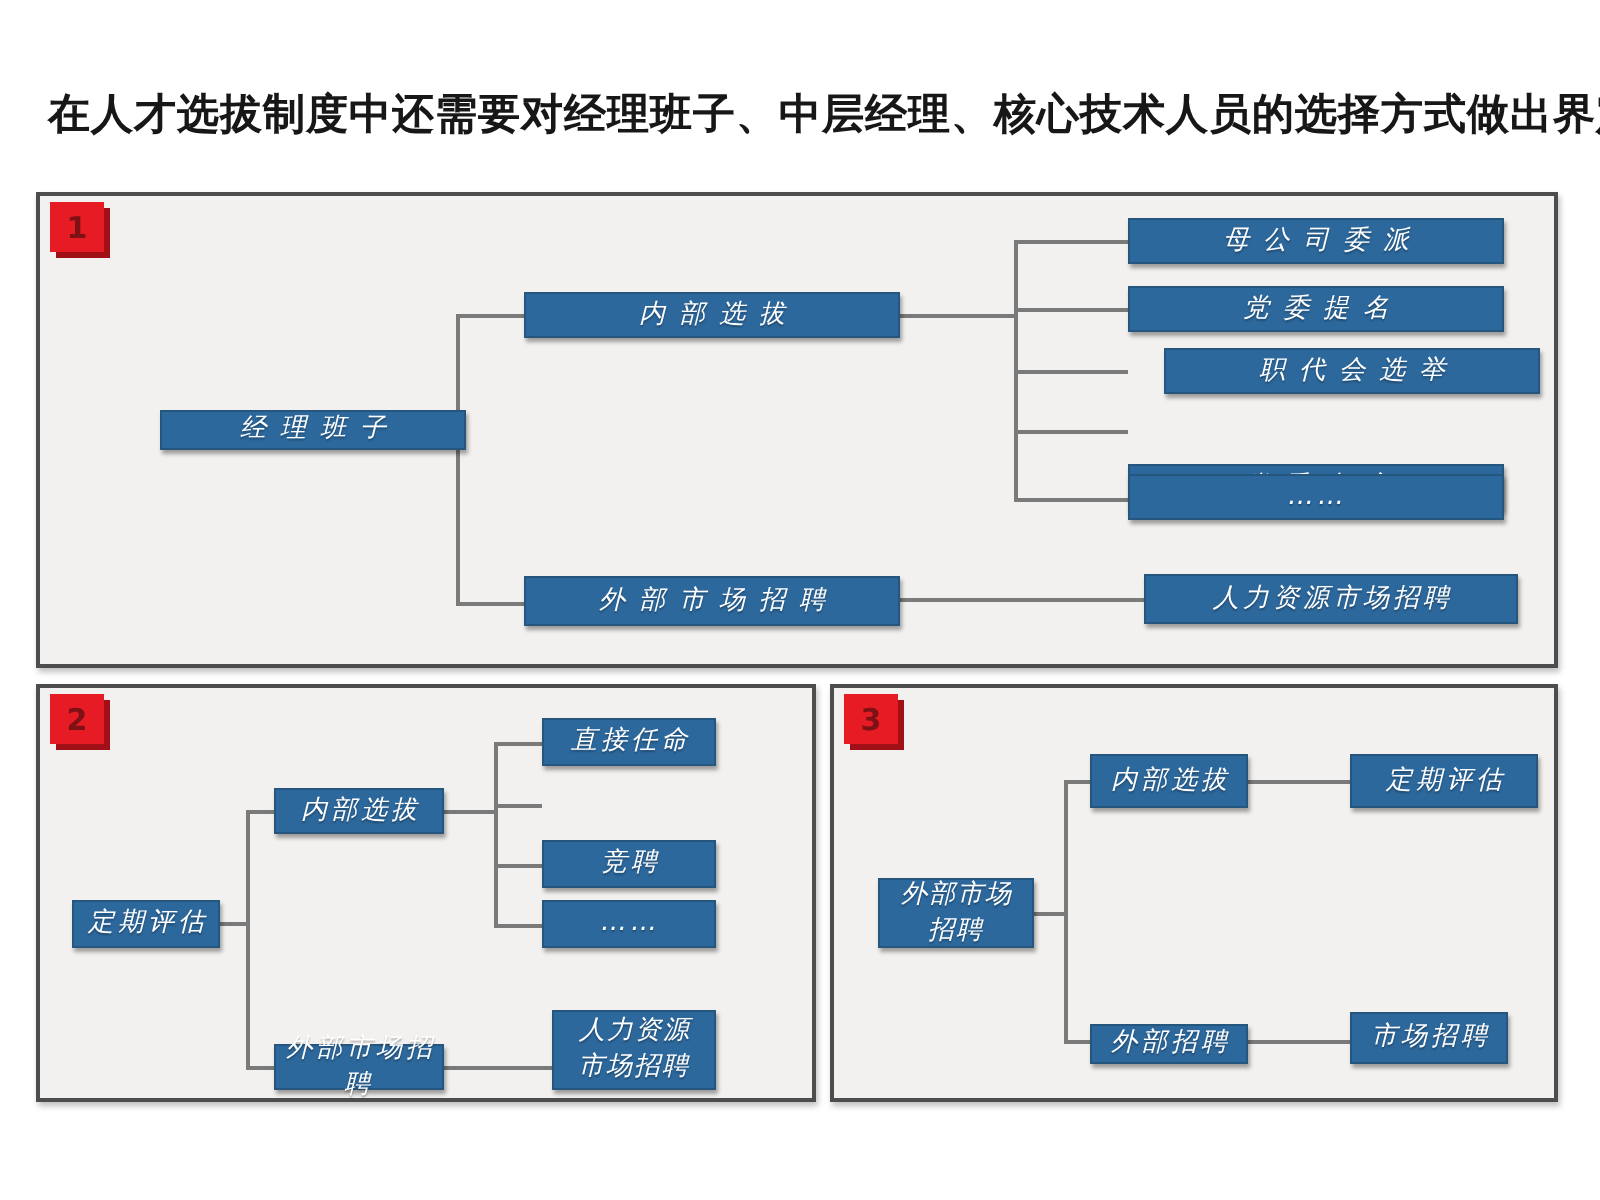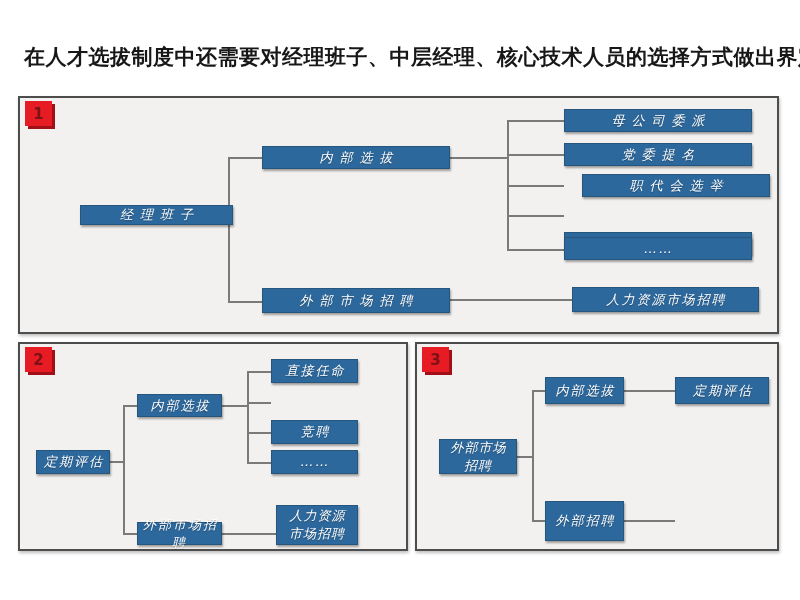--- a/index.html
+++ b/index.html
@@ -150,16 +150,19 @@
 
   <div class="node w4" style="left:22px;top:95px;width:78px;height:35px;">
     <span>外部市场招聘</span>
   </div>
   <div class="node" style="left:128px;top:33px;width:79px;height:27px;">
     <span>内部选拔</span>
   </div>
   <div class="node" style="left:258px;top:33px;width:94px;height:27px;">
     <span>定期评估</span>
   </div>
-  <div class="node" style="left:128px;top:157px;width:79px;height:40px;">
+  <div class="node" style="left:128px;top:168px;width:79px;height:20px;">
     <span>外部招聘</span>
+  </div>
+  <div class="node" style="left:258px;top:162px;width:79px;height:26px;">
+    <span>市场招聘</span>
   </div>
 </section>
 
 </body></html>

